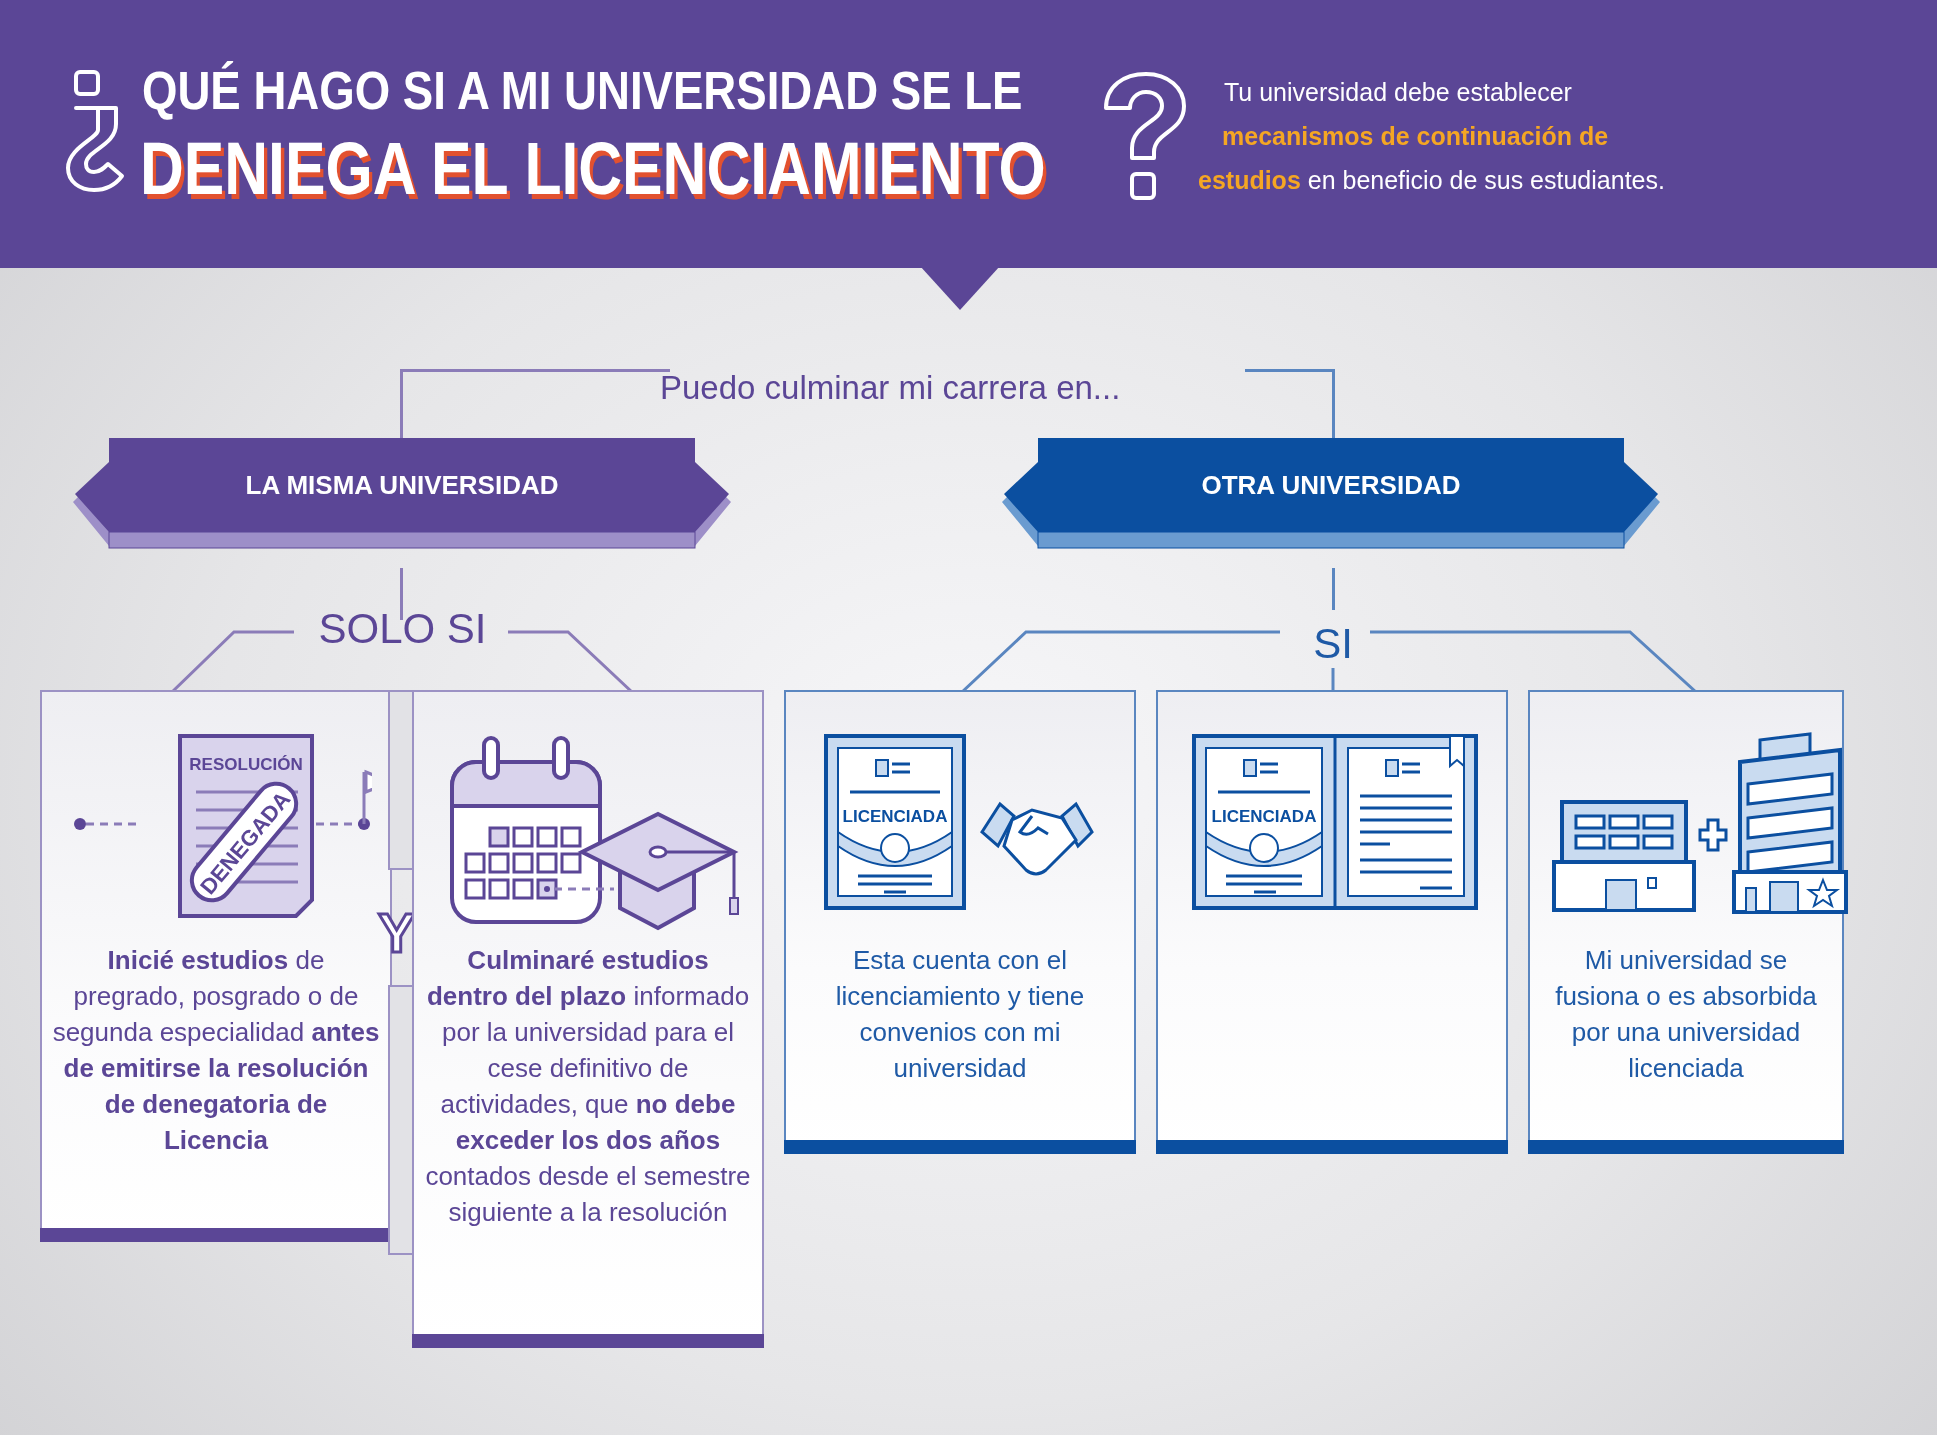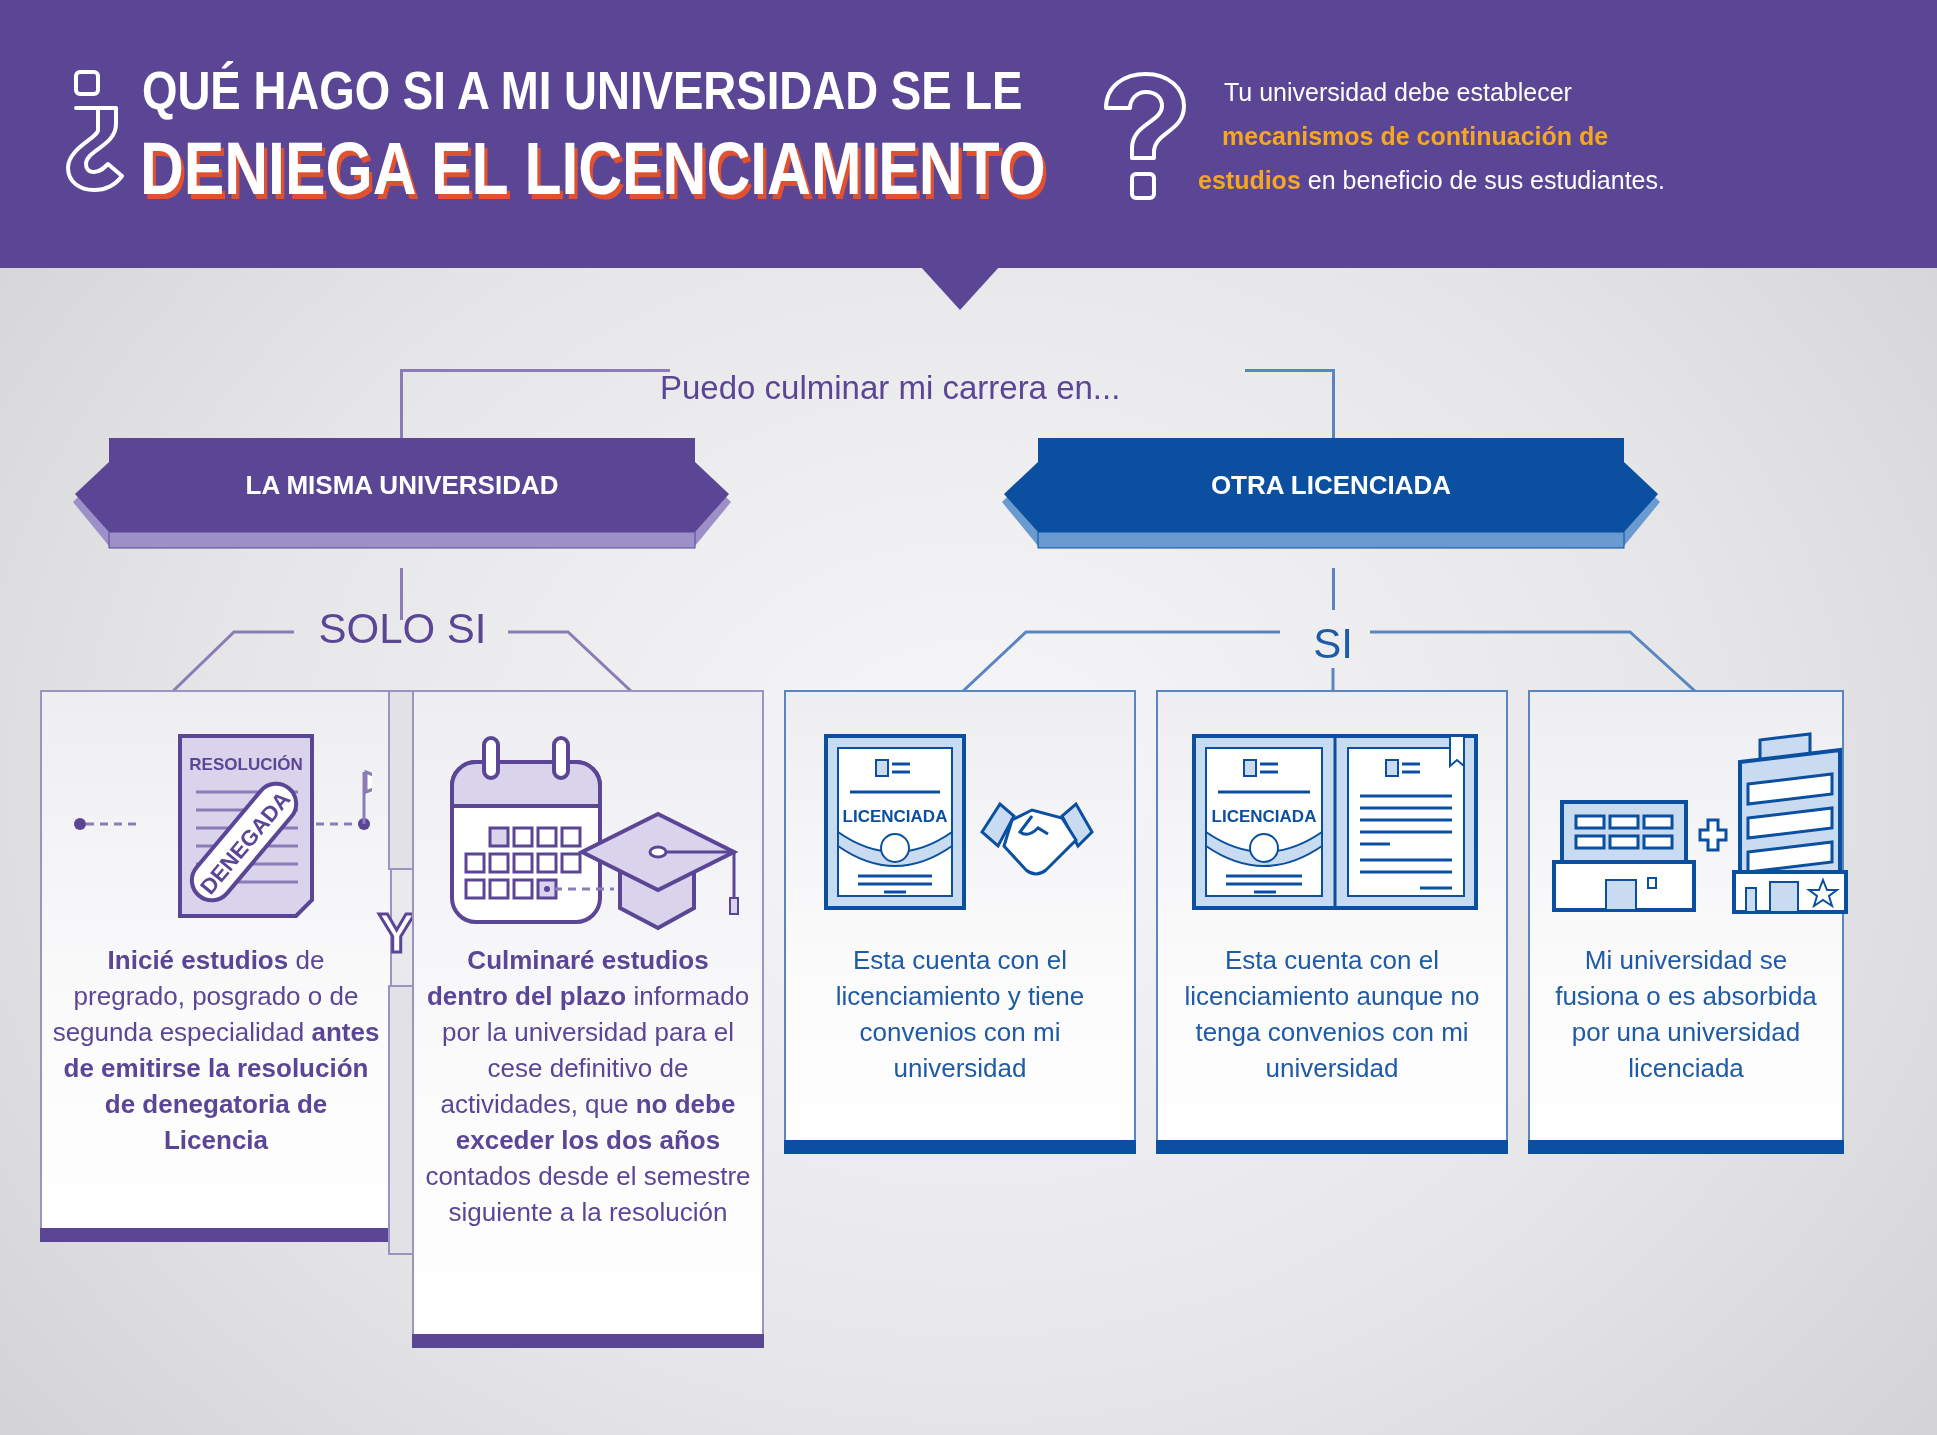--- a/index.html
+++ b/index.html
@@ -76,21 +76,21 @@
   </svg>
   <div class="ribbon-label">LA MISMA UNIVERSIDAD</div>
 </div>
 
 <div class="abs ribbon" style="left:1002px;top:438px;width:658px;">
   <svg style="position:absolute;left:0;top:0;" width="658" height="130" viewBox="0 0 658 130">
     <polygon points="36,0 622,0 622,28 658,64 622,108 36,108 0,64 36,28" fill="#6a9bd0"></polygon>
     <polygon points="36,0 622,0 622,24 656,56 622,94 36,94 2,56 36,24" fill="#0b4fa0"></polygon>
     <rect x="36" y="94" width="586" height="16" fill="#6a9bd0" stroke="#0b4fa0" stroke-width="1"></rect>
   </svg>
-  <div class="ribbon-label">OTRA LICENCIADA</div>
+  <div class="ribbon-label">OTRA UNIVERSIDAD</div>
 </div>
 
 <div class="abs line" style="left:400px;top:568px;width:3px;height:52px;"></div>
 <div class="abs line-b" style="left:1332px;top:568px;width:3px;height:42px;"></div>
 
 <div class="abs sect purple" style="left:300px;top:605px;width:205px;">SOLO SI</div>
 <svg class="abs" style="left:160px;top:620px;" width="480" height="72">
   <polyline points="134,12 74,12 12,72" fill="none" stroke="#8b7cb8" stroke-width="3"></polyline>
   <polyline points="348,12 408,12 472,72" fill="none" stroke="#8b7cb8" stroke-width="3"></polyline>
 </svg>
@@ -218,21 +218,20 @@
         <line x1="170" y1="64" x2="262" y2="64"></line>
         <line x1="170" y1="76" x2="262" y2="76"></line>
         <line x1="170" y1="88" x2="262" y2="88"></line>
         <line x1="170" y1="100" x2="262" y2="100"></line>
         <line x1="170" y1="112" x2="200" y2="112"></line>
         <line x1="170" y1="128" x2="262" y2="128"></line>
         <line x1="170" y1="140" x2="262" y2="140"></line>
         <line x1="230" y1="156" x2="262" y2="156"></line>
       </g>
   </svg>
-  <div class="card-text blue" style="top:250px;">Esta cuenta con el licenciamiento aunque no tenga convenios con mi universidad</div>
   <div class="card-foot" style="background:#0b4fa0;"></div>
 </div>
 
 <div class="abs card card-b" style="left:1528px;top:690px;width:316px;height:464px;">
   <svg style="position:absolute;left:20px;top:40px;" width="310" height="190" viewBox="0 0 310 190">
     <rect x="12" y="70" width="124" height="60" fill="#c9dbf0" stroke="#0b4fa0" stroke-width="4"></rect>
     <g fill="#fff" stroke="#0b4fa0" stroke-width="3">
       <rect x="26" y="84" width="28" height="12"></rect>
         <rect x="60" y="84" width="28" height="12"></rect>
         <rect x="94" y="84" width="28" height="12"></rect>

